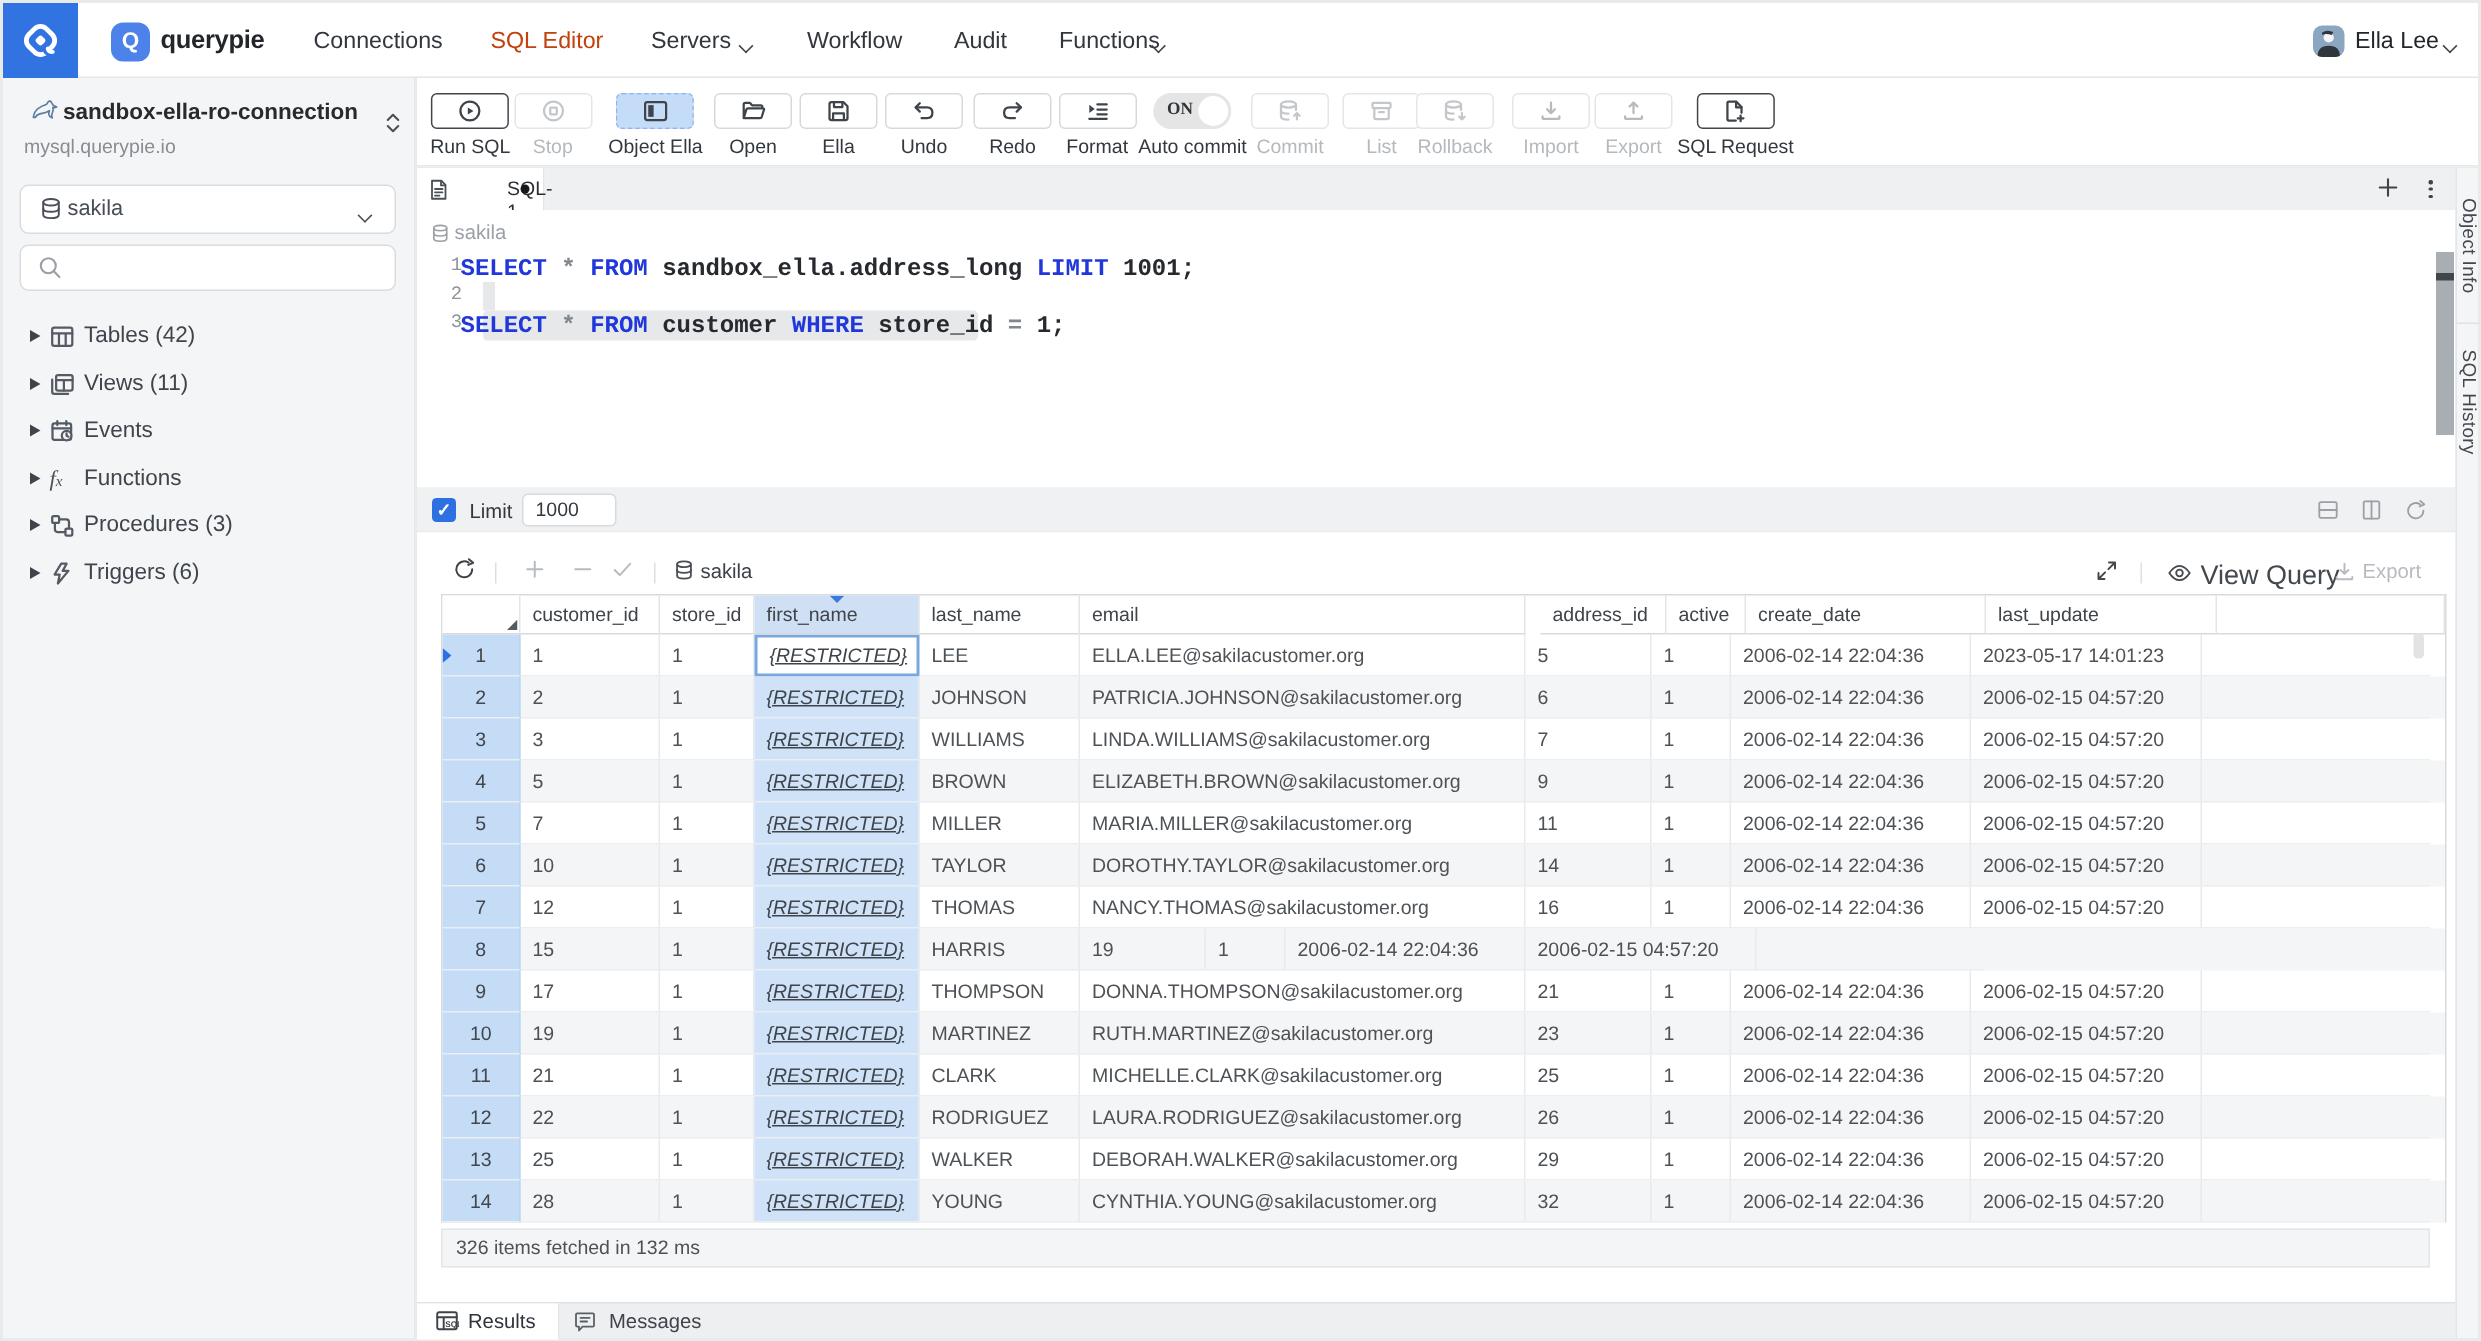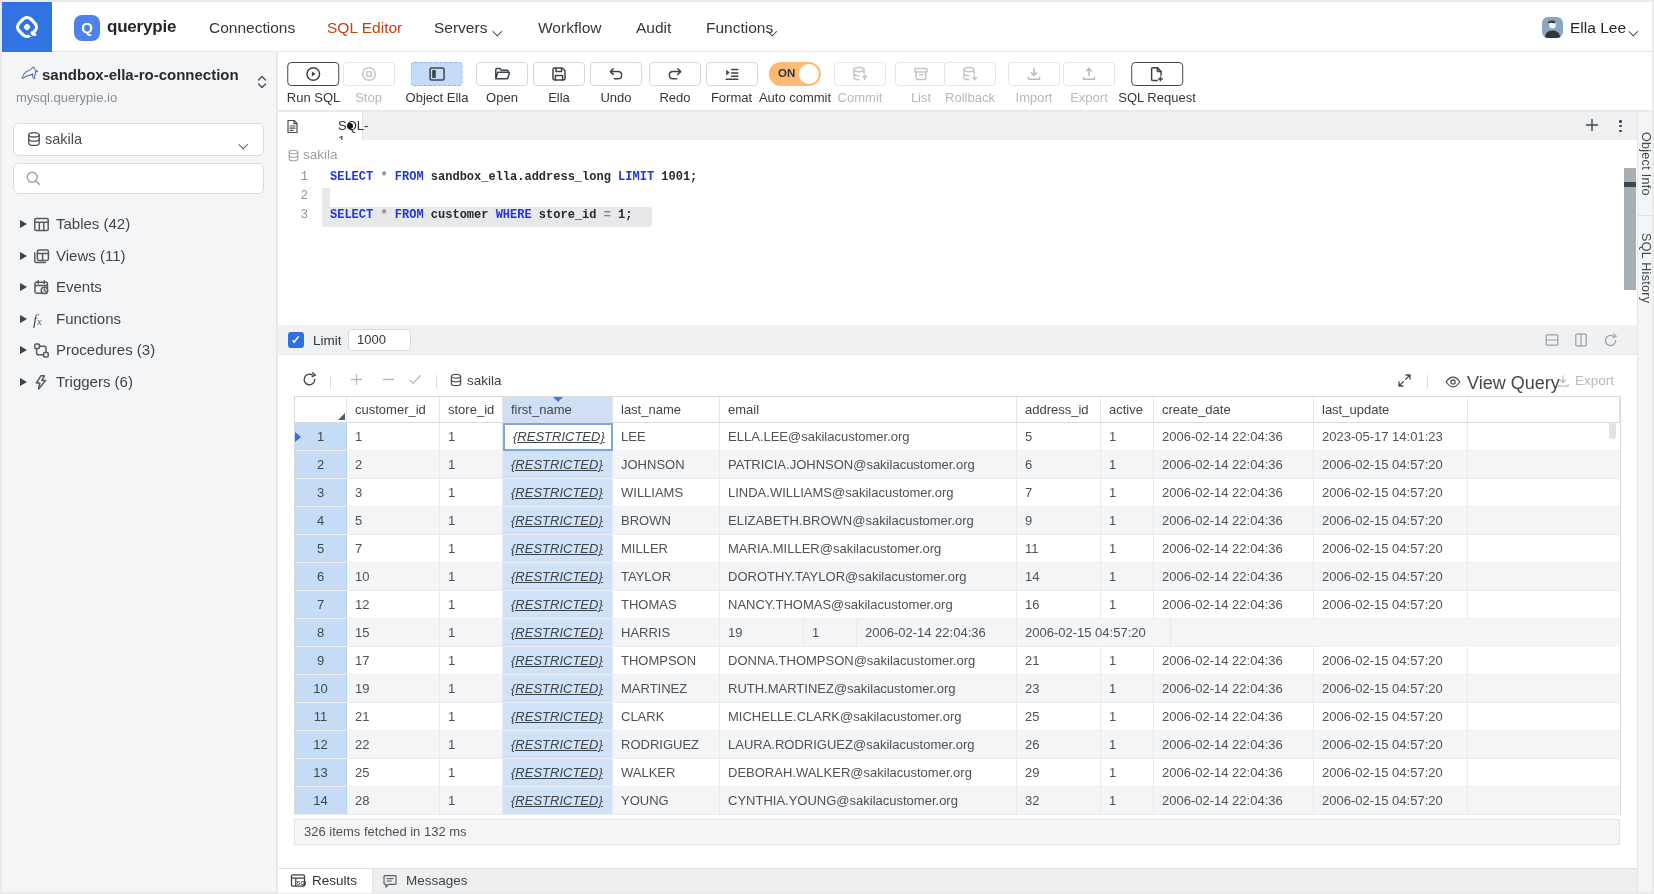--- a/index.html
+++ b/index.html
@@ -30,35 +30,35 @@
 .tree-label{position:absolute;left:54px;top:6px;font-size:15px;color:#3f454c;}
 
 #toolbar{left:278px;top:52px;width:1374px;height:59px;background:#fff;border-bottom:1px solid #e6e8ea;}
 .titem{position:absolute;top:10px;transform:translateX(-50%);display:flex;flex-direction:column;align-items:center;}
 .tbtn{width:52px;height:24px;border:1px solid #d6d9db;border-radius:4px;background:#fff;display:flex;align-items:center;justify-content:center;}
 .tbtn.dark{border:1.5px solid #41464d;}
 .tbtn.blue{background:#c5dcf9;border:1px dashed #8fb6e8;}
 .tbtn.faint{border:1px solid #e4e6e8;}
 .tlabel{margin-top:4px;font-size:13px;color:#33383e;white-space:nowrap;}
 .tlabel.dim{color:#b4b9be;}
-#oncommit{width:52px;height:24px;border-radius:12px;background:#fdba74;position:relative;}
+#oncommit{width:52px;height:24px;border-radius:12px;background:#e5e5e5;position:relative;font-family:Liberation Serif, serif;}
 #oncommit span{position:absolute;left:9px;top:5px;font-size:11.5px;font-weight:bold;color:#2f3337;}
 #oncommit i{position:absolute;right:2px;top:2px;width:20px;height:20px;background:#fff;border-radius:50%;}
 
 #tabstrip{left:278px;top:112px;width:1359px;height:28px;background:#eef0f1;}
 #tab1{left:0;top:0;width:85px;height:28px;background:#fff;border-right:1px solid #e2e4e6;}
 #tab1 .t{position:absolute;left:24px;top:6px;font-size:13px;color:#2b2f34;margin-left:36px;}
 #tabplus{left:1307px;top:6px;}
 #tabdots{left:1341px;top:8px;width:3px;}
 #tabdots i{display:block;width:2.6px;height:2.6px;border-radius:50%;background:#3f444a;margin-bottom:2.2px;}
 
 #editor{left:278px;top:140px;width:1359px;height:185px;background:#fff;}
 #schemarow{left:9px;top:7px;font-size:13.5px;color:#9ba1a7;}
 .lnum{position:absolute;left:0;width:30px;text-align:right;font-family:"Liberation Mono",monospace;font-size:12.6px;color:#8f959b;}
-.cline{position:absolute;left:52px;font-family:"Liberation Mono",monospace;font-size:12px;font-weight:bold;color:#26292e;white-space:pre;}
+.cline{position:absolute;left:29px;font-family:"Liberation Mono",monospace;font-size:16px;font-weight:bold;color:#26292e;white-space:pre;}
 .kw{color:#2038db;}
 .op{color:#82878d;font-weight:bold;}
 #sel3{left:44px;top:67px;width:330px;height:19.5px;background:#e6e8ea;border-radius:3px;}
 #sel2{left:44px;top:48px;width:8px;height:19px;background:#e6e8ea;}
 #edscroll{left:1346px;top:28px;width:12px;height:122px;background:#a9aeb3;}
 #edscroll i{position:absolute;left:0;top:14px;width:12px;height:5px;background:#42464b;}
 
 #limitbar{left:278px;top:325px;width:1359px;height:30px;background:#eff1f3;border-bottom:1px solid #e7e9eb;}
 #cb{left:10px;top:7px;width:16px;height:16px;background:#2e70e2;border-radius:3px;color:#fff;font-size:12px;font-weight:bold;text-align:center;line-height:16px;}
 #limitlabel{left:35px;top:8px;font-size:13.5px;color:#33383e;}
@@ -483,21 +483,21 @@
           <path d="M7 0 L7 7 L0 7 Z" fill="#565b61"></path>
         </svg>
       </div>
       <div class="gc" style="width:93px;">customer_id</div>
       <div class="gc" style="width:63px;">store_id</div>
       <div class="gc" style="width:110px;background:#cfe0f5;position:relative;"><svg style="position:absolute;left:50%;top:0;margin-left:-5px;" width="10" height="5">
           <path d="M0 0 L10 0 L5 5 Z" fill="#3c78e0"></path>
         </svg>first_name</div>
       <div class="gc" style="width:107px;">last_name</div>
       <div class="gc" style="width:297px;">email</div>
-      <div class="gc" style="width:84px;">address_id</div>
+      <div class="gc" style="width:84px;margin-left:10px;">address_id</div>
       <div class="gc" style="width:53px;">active</div>
       <div class="gc" style="width:160px;">create_date</div>
       <div class="gc" style="width:154px;">last_update</div>
       <div class="gc" style="width:152px;"></div>
     </div>
     <div class="grow">
       <div class="gc rownum" style="width:52px;position:relative;"><svg style="position:absolute;left:0;top:9px;" width="6" height="10">
           <path d="M0 0 L6 5 L0 10 Z" fill="#2e70e2"></path>
         </svg>1</div>
       <div class="gc" style="width:93px;">1</div>

